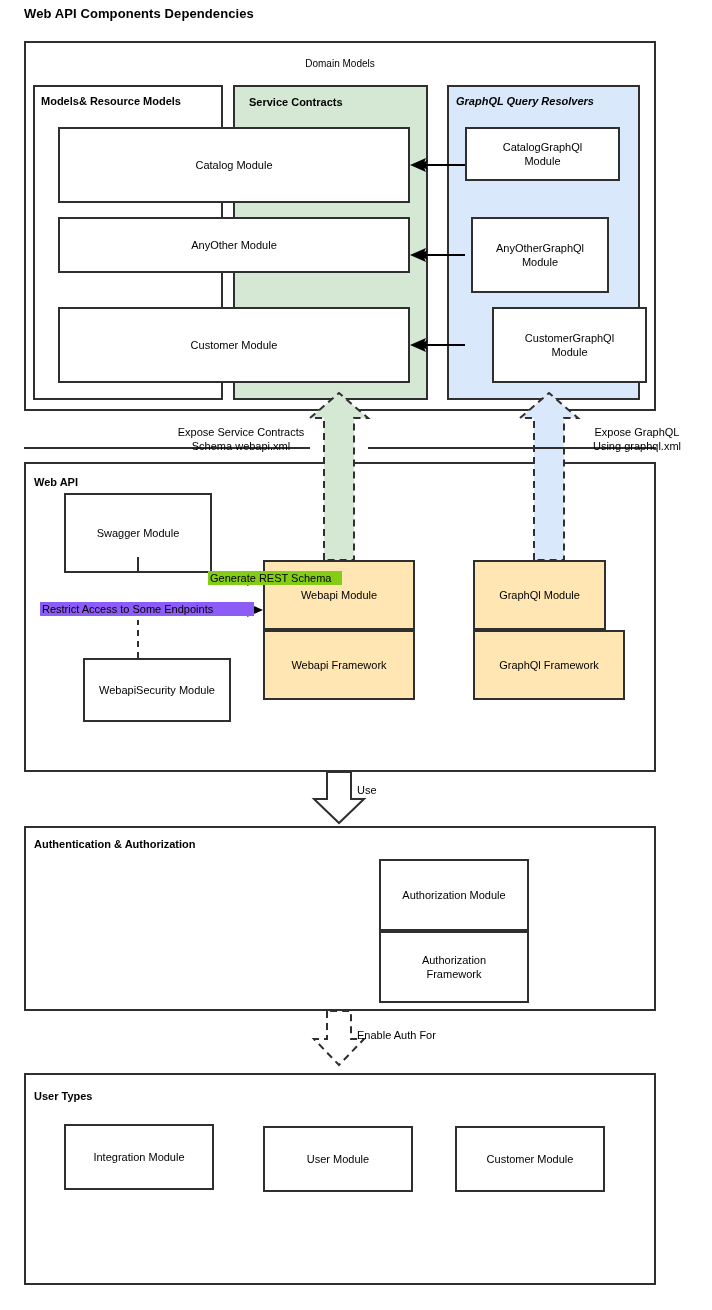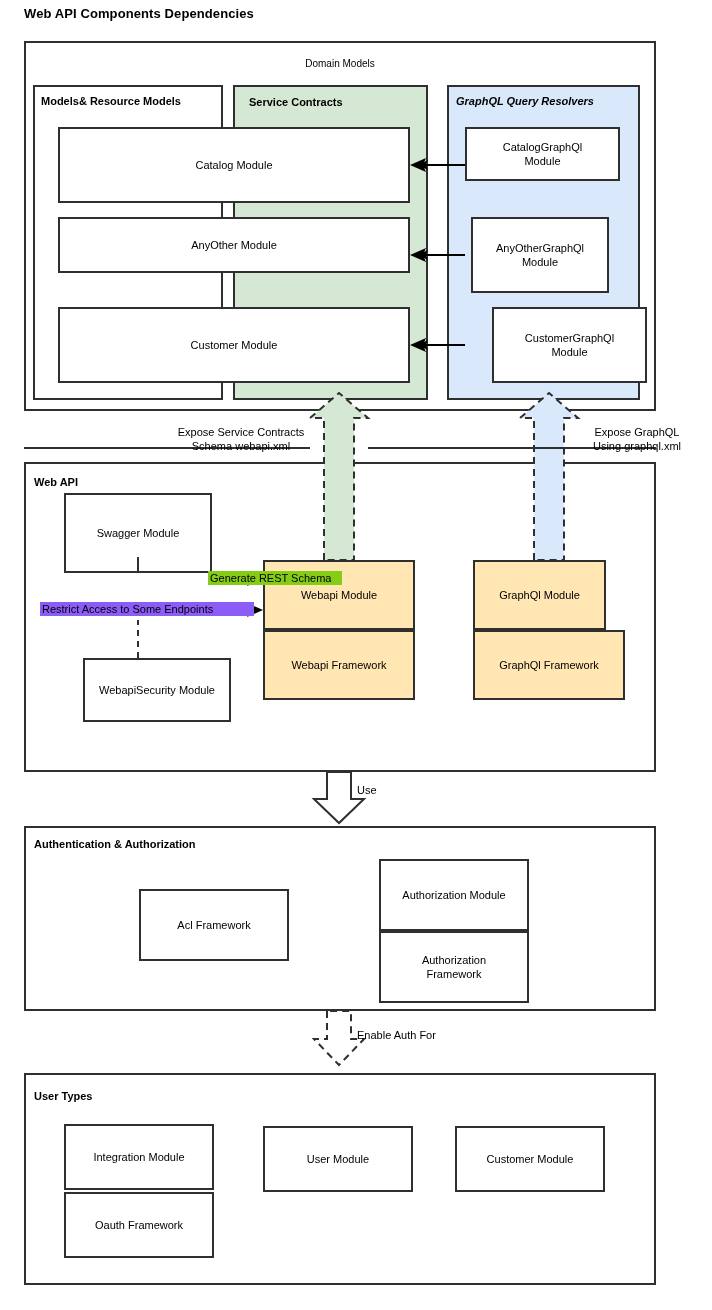--- a/index.html
+++ b/index.html
@@ -180,39 +180,33 @@
   <div class="abs node tan" style="left:473px; top:560px; width:133px; height:70px;">
     <span class="lbl">GraphQl Module</span>
   </div>
   <div class="abs node tan" style="left:473px; top:630px; width:152px; height:70px;">
     <span class="lbl">GraphQl Framework</span>
   </div>
 
   <div class="abs group" style="left:24px; top:826px; width:632px; height:185px;"></div>
   <div class="group-label" style="left:34px; top:838px;">Authentication &amp; Authorization</div>
 
-  <div class="abs node" style="left:139px; top:889px; width:150px; height:72px;">
-    <span class="lbl">Acl Framework</span>
-  </div>
   <div class="abs node" style="left:379px; top:859px; width:150px; height:72px;">
     <span class="lbl">Authorization Module</span>
   </div>
   <div class="abs node" style="left:379px; top:931px; width:150px; height:72px; white-space:pre-line;">
     <span class="lbl">Authorization
 Framework</span>
   </div>
 
   <div class="abs group" style="left:24px; top:1073px; width:632px; height:212px;"></div>
   <div class="group-label" style="left:34px; top:1090px;">User Types</div>
 
   <div class="abs node" style="left:64px; top:1124px; width:150px; height:66px;">
     <span class="lbl">Integration Module</span>
-  </div>
-  <div class="abs node" style="left:64px; top:1192px; width:150px; height:66px;">
-    <span class="lbl">Oauth Framework</span>
   </div>
   <div class="abs node" style="left:263px; top:1126px; width:150px; height:66px;">
     <span class="lbl">User Module</span>
   </div>
   <div class="abs node" style="left:455px; top:1126px; width:150px; height:66px;">
     <span class="lbl">Customer Module</span>
   </div>
 
   <svg class="overlay" viewBox="0 0 712 1310">
     <defs>

